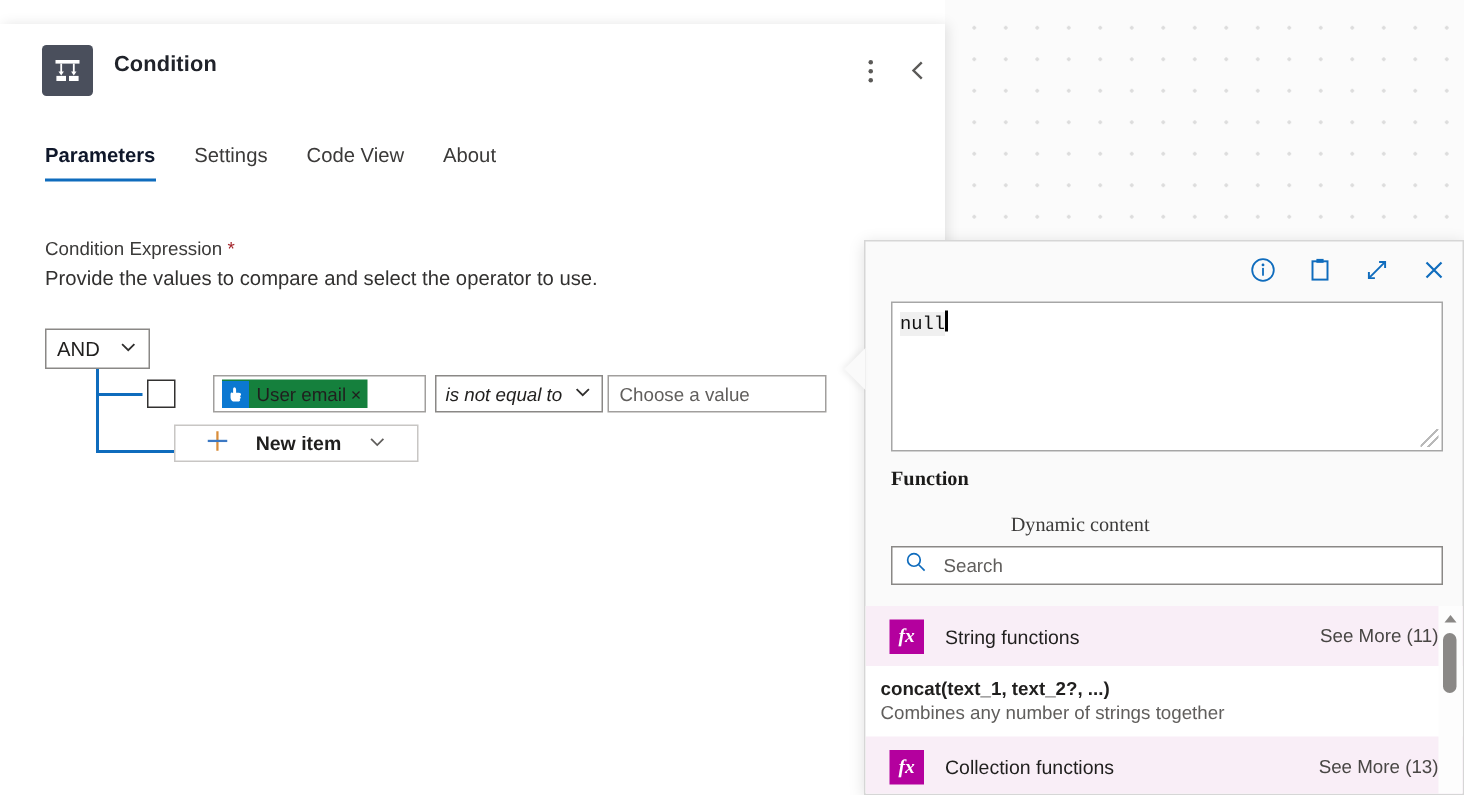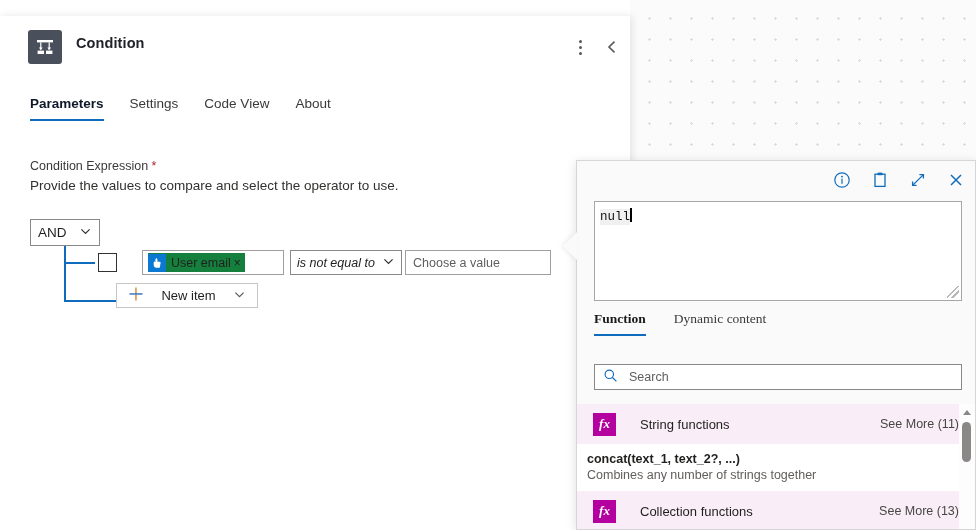--- a/index.html
+++ b/index.html
@@ -143,24 +143,24 @@
     position: absolute; left: 405px; top: 234px;
     width: 146px; height: 25px;
     border: 1px solid #a19f9d; background: #fff;
     display: flex; align-items: center; padding: 0 7px;
     font-size: 12.5px; color: #605e5c; cursor: text;
   }
 
   
   .new-item {
     position: absolute; left: 116px; top: 267px;
-    width: 142px; height: 25px;
+    width: 163px; height: 25px;
     border: 1px solid #c8c6c4; background: #fff;
     display: flex; align-items: center; justify-content: center; gap: 17px;
-    font-size: 13px; font-weight: 400; color: #201f1e; cursor: pointer;
+    font-size: 13px; font-weight: 700; color: #201f1e; cursor: pointer;
   }
 
   
   .flyout {
     position: absolute; left: 576px; top: 160px;
     width: 400px; height: 370px;
     background: #fafafa;
     border: 1px solid #d6d6d6;
     box-shadow: 0 2px 10px rgba(0,0,0,0.13);
     z-index: 6; overflow: hidden;
@@ -208,21 +208,21 @@
       linear-gradient(135deg, rgba(0,0,0,0) 66%, #b9b9b9 66%, #b9b9b9 76%, rgba(0,0,0,0) 76%);
   }
 
   .fly-tabs {
     position: absolute; left: 17px; top: 150px; display: flex; font-family: Liberation Serif, serif;
   }
   .fly-tab {
     position: relative; padding: 0 14px 9px 0;
     font-size: 13.5px; color: #3b3a39; cursor: pointer; white-space: nowrap;
   }
-  .fly-tab + .fly-tab { padding-left: 14px; }
+  .fly-tab + .fly-tab { padding-left: 14px; margin-top: 31px; }
   .fly-tab.active { font-weight: 700; color: #1b1a19; }
   .fly-tab.active::after {
     content: ""; position: absolute; left: 0; right: 14px; bottom: 0;
     height: 2.5px; background: #0f6cbd;
   }
 
   .search-wrap {
     position: absolute; left: 17px; top: 203px;
     width: 368px; height: 26px;
     border: 1px solid #8a8886; background: #fff;
@@ -235,21 +235,20 @@
   .search-input::placeholder { color: #605e5c; }
 
   .fn-list {
     position: absolute; left: 0; top: 243px; width: 400px; height: 127px;
     background: #ffffff; overflow: hidden;
   }
   .fn-group {
     height: 40px; background: #f9eef7;
     display: flex; align-items: center; padding: 0 18px 0 16px;
     cursor: pointer;
-    gap: 10px;
   }
   .fx {
     width: 23px; height: 23px; background: #b4009e; color: #fff;
     display: flex; align-items: center; justify-content: center;
     font-family: "Liberation Serif", serif; font-style: italic;
     font-size: 13px; font-weight: 700; margin-right: 14px; flex: 0 0 auto;
   }
   .fn-group-name { font-size: 13px; font-weight: 400; color: #201f1e; }
   .see-more { margin-left: auto; font-size: 12.5px; color: #484644; }
 

